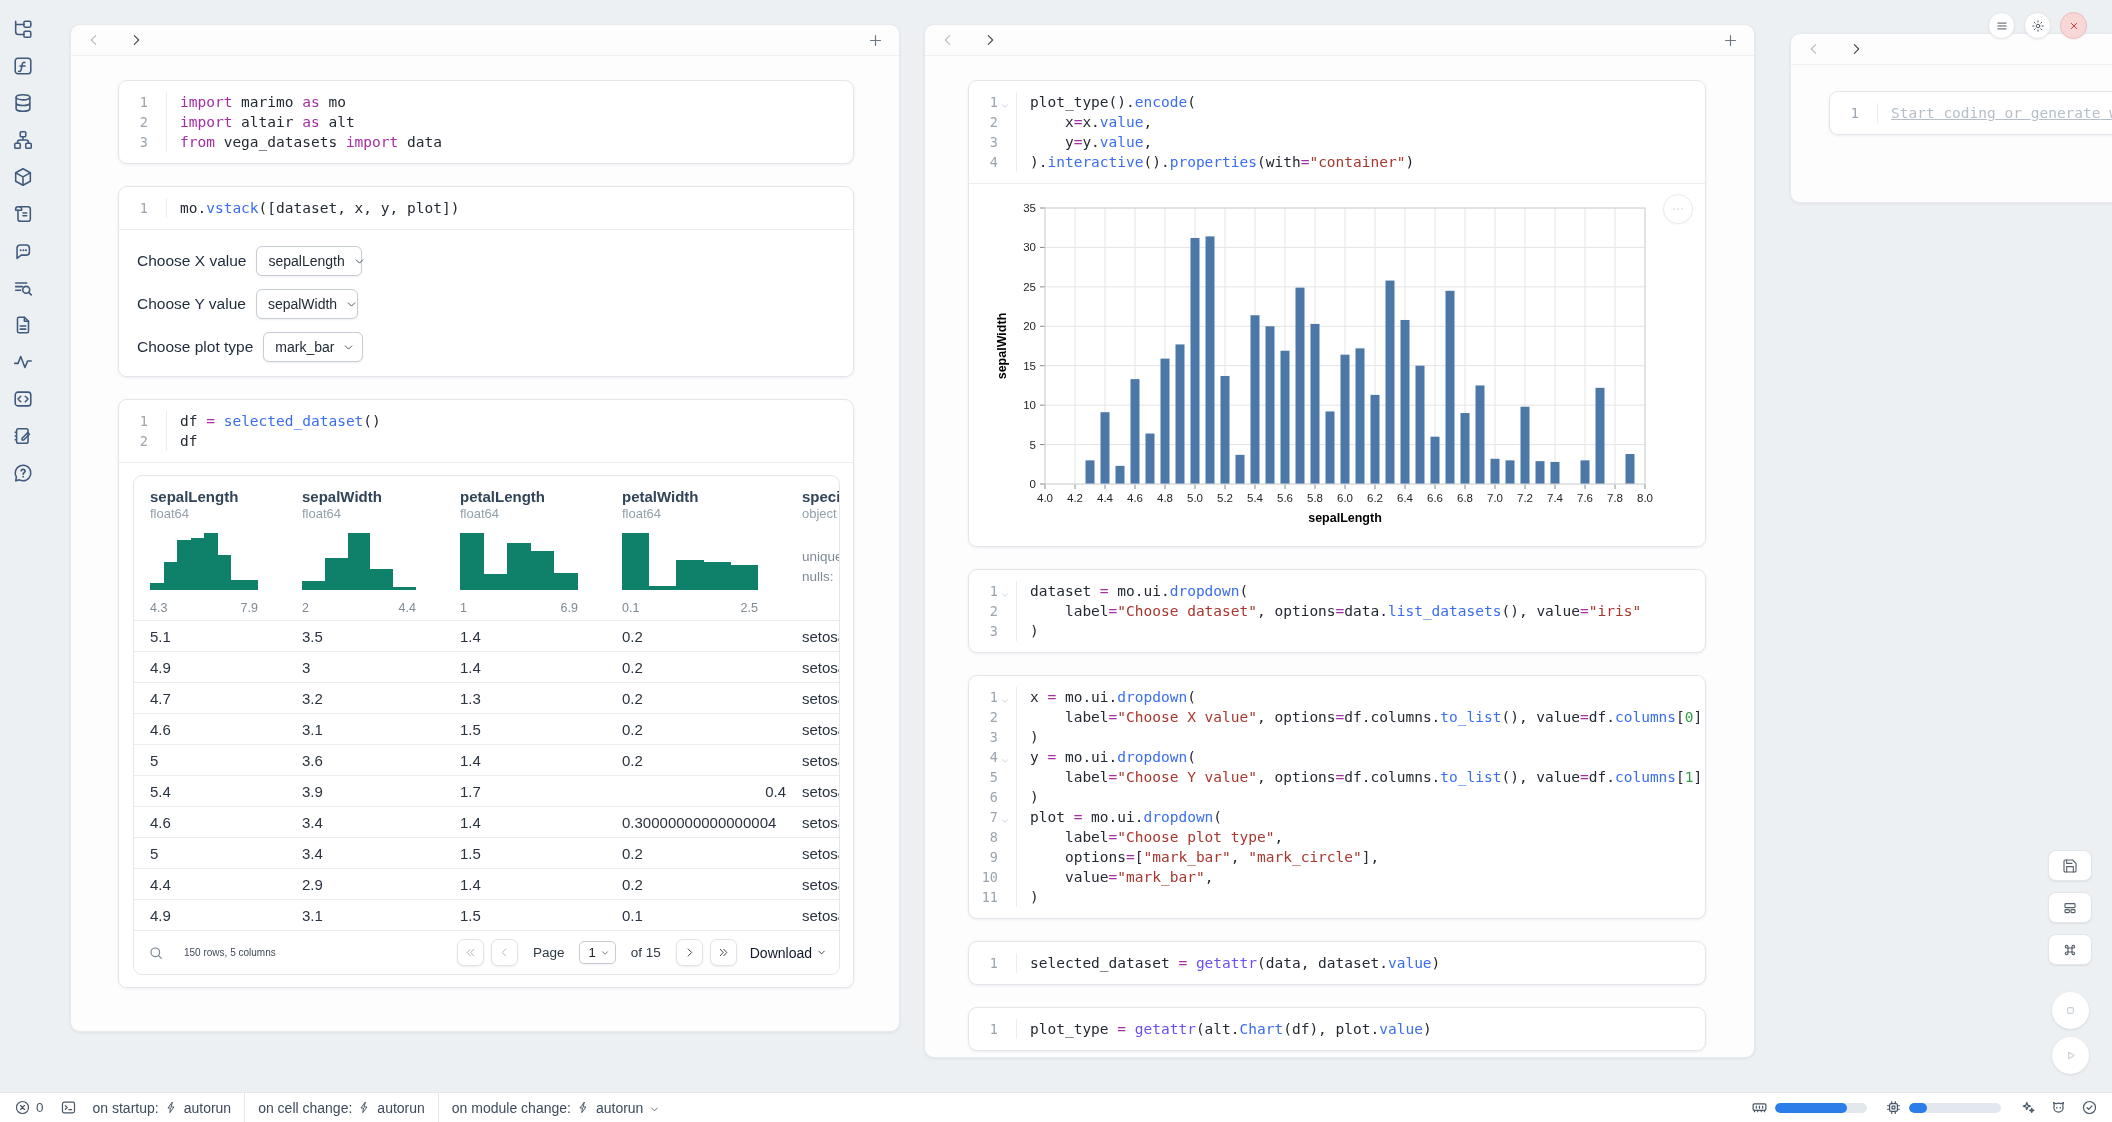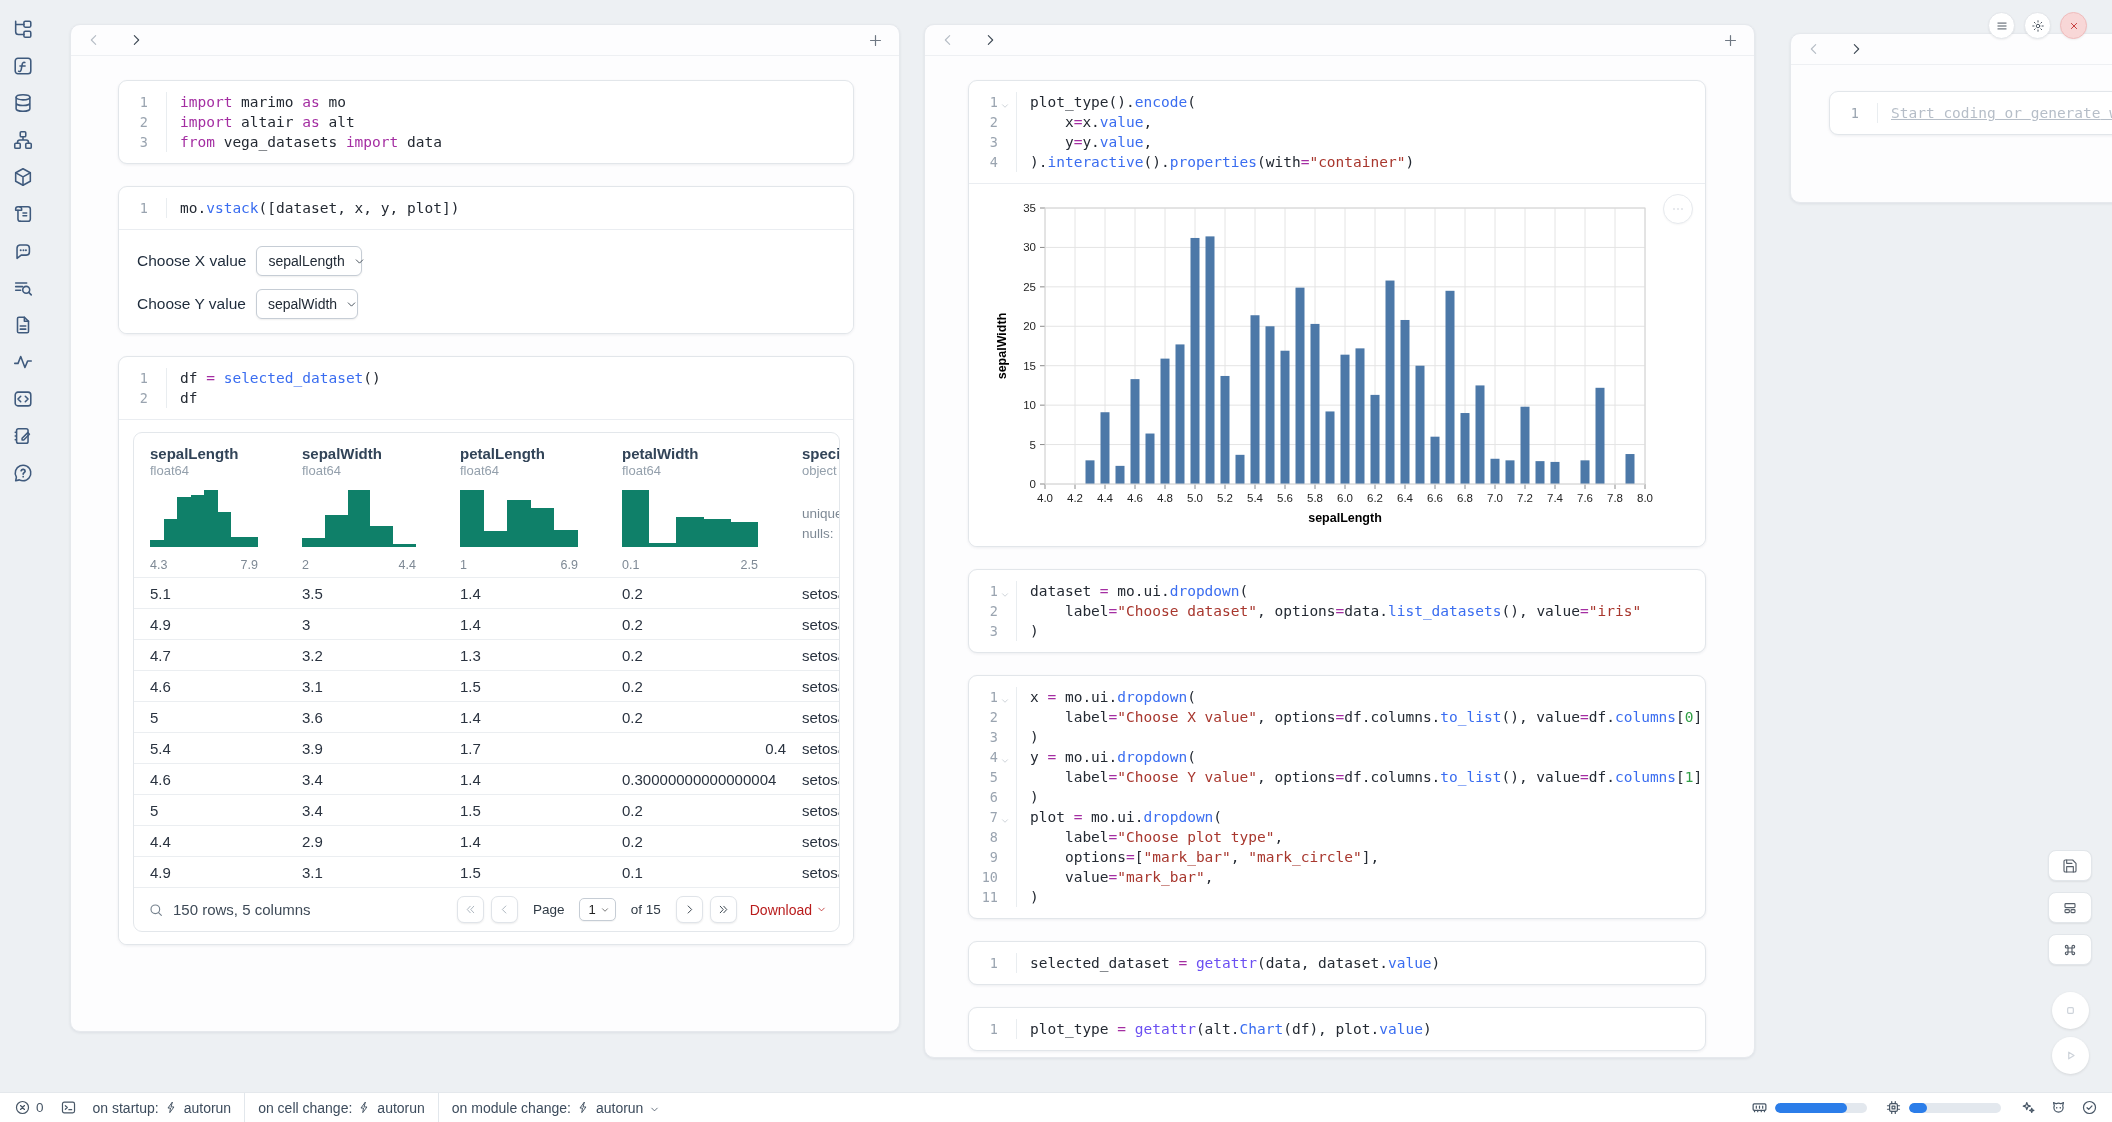--- a/index.html
+++ b/index.html
@@ -71,33 +71,33 @@
   .minmax { display:flex; justify-content:space-between; width:calc(100% - 28px);
             font-size:12.5px; color:#7e8995; margin-top:11px; padding-bottom:5px; }
   .col-stats { margin-top:26px; font-size:13.5px; color:#7e8995; line-height:20px; white-space:nowrap; }
   .tbl-row { display:flex; width:842px; border-top:1px solid #ebeef1; height:31px;
              align-items:center; font-size:15px; color:#2a3340; }
   .tbl-cell { flex:none; padding-left:16px; white-space:nowrap; overflow:hidden; }
   .tbl-foot { border-top:1px solid #ebeef1; height:44px; display:flex; align-items:center;
               padding:0 12px 0 14px; }
   .foot-search { width:16px; height:16px; color:#76828e; flex:none; }
   .foot-search svg { width:16px; height:16px; }
-  .foot-summary { font-size:15px; color:#3e4a57; margin-left:9px; }
+  .foot-summary { font-size:10px; color:#3e4a57; margin-left:20px; }
   .foot-right { margin-left:auto; display:flex; align-items:center; gap:7px; }
   .pbtn { width:27px; height:27px; border:1px solid #e0e4e9; border-radius:7px; background:#fff;
           box-shadow:0 1px 2px rgba(0,0,0,.08); display:flex; align-items:center; justify-content:center;
           color:#2f3a45; cursor:pointer; }
   .pbtn svg { width:13px; height:13px; }
   .pbtn.dim { color:#a7b0ba; }
   .plabel { font-size:13.5px; color:#2f3a45; margin:0 8px;text-align:right; }
   .pselect { height:23px; border:1px solid #c6cdd5; border-radius:5px; display:flex; align-items:center;
              padding:0 5px 0 8px; font-size:13px; color:#222; gap:4px; background:#fff;
              box-shadow:0 1px 1px rgba(0,0,0,.05); cursor:pointer; }
   .pselect svg { width:10px; height:10px; color:#444; }
-  .download { display:flex; align-items:center; gap:4px; color:#b91c1c; font-size:14px;
+  .download { display:flex; align-items:center; gap:4px; color:#0f172a; font-size:14px;
               margin-left:6px; cursor:pointer; background:none; border:none; }
   .download svg { width:11px; height:11px; }
 
   
   .chart-out { padding:14px 0 14px 24px; position:relative; }
   .dots-btn { position:absolute; top:10px; right:12px; width:30px; height:30px; border-radius:50%;
               border:1px solid #e7eaee; background:#fff; color:#c3c9d1; display:flex; align-items:center;
               justify-content:center; box-shadow:0 1px 2px rgba(0,0,0,.04); cursor:pointer; }
   .dots-btn svg { width:16px; height:16px; }
   .grid { stroke:#e4e4e4; stroke-width:1; }
@@ -260,20 +260,29 @@
               <span>sepalLength</span>
               <span class="chev"><svg viewBox="0 0 24 24" fill="none" stroke="currentColor" stroke-width="1.7" stroke-linecap="round" stroke-linejoin="round">
                   <path d="M6 9l6 6 6-6"></path>
                 </svg></span>
             </button>
           </div>
           <div class="ctrl-row">
             <span class="ctrl-label">Choose Y value</span>
             <button class="select" style="width: 102px;">
               <span>sepalWidth</span>
+              <span class="chev"><svg viewBox="0 0 24 24" fill="none" stroke="currentColor" stroke-width="1.7" stroke-linecap="round" stroke-linejoin="round">
+                  <path d="M6 9l6 6 6-6"></path>
+                </svg></span>
+            </button>
+          </div>
+          <div class="ctrl-row">
+            <span class="ctrl-label">Choose plot type</span>
+            <button class="select" style="width: 100px;">
+              <span>mark_bar</span>
               <span class="chev"><svg viewBox="0 0 24 24" fill="none" stroke="currentColor" stroke-width="1.7" stroke-linecap="round" stroke-linejoin="round">
                   <path d="M6 9l6 6 6-6"></path>
                 </svg></span>
             </button>
           </div>
         </div>
       </article>
       <article class="cell">
         <div class="code-area">
           <div class="cline">

